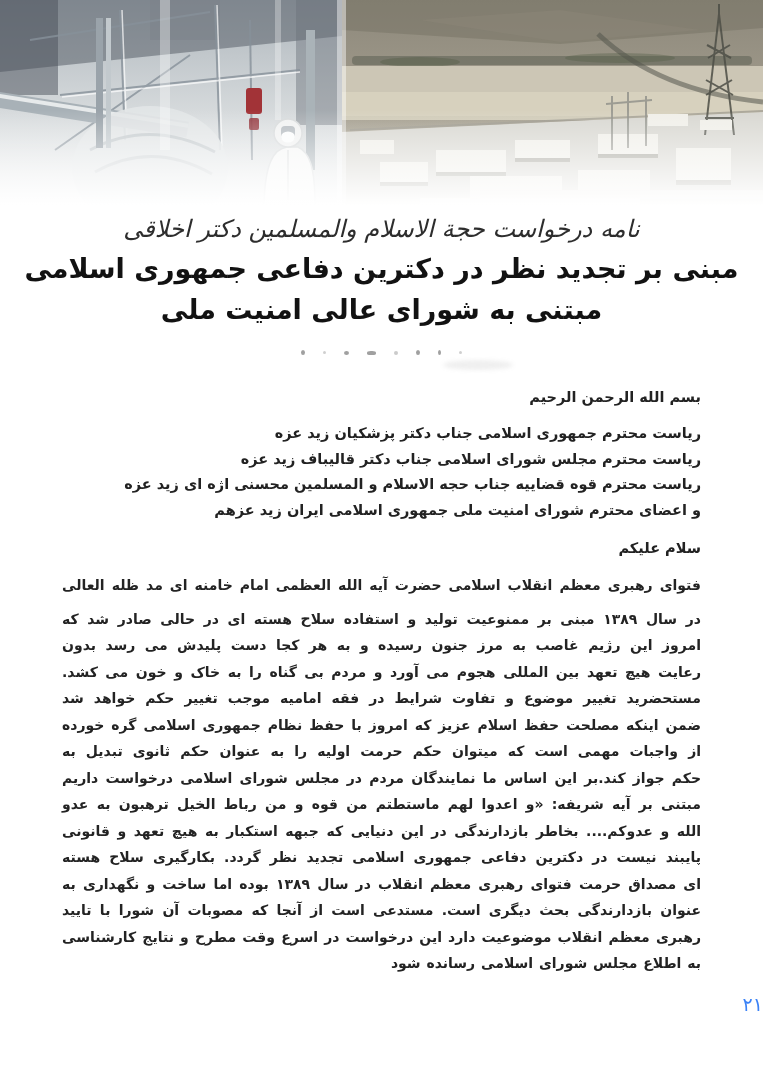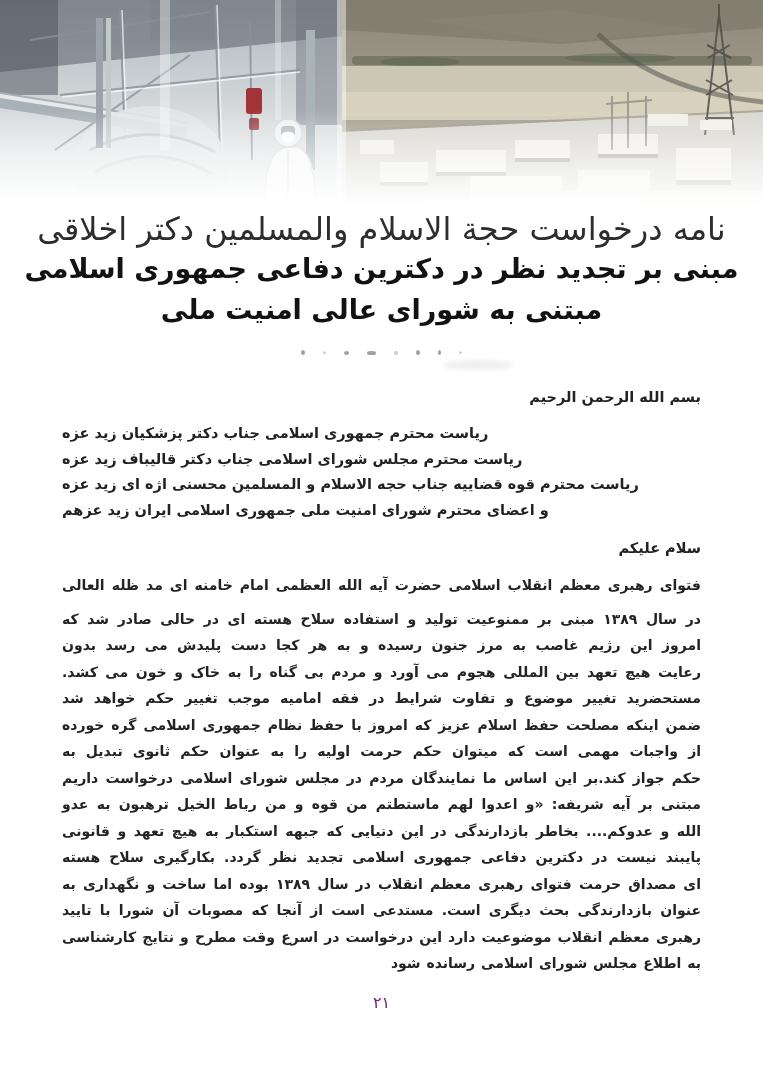--- a/index.html
+++ b/index.html
@@ -21,26 +21,27 @@
     position: relative;
     width: 763px;
     height: 205px;
     overflow: hidden;
   }
   .photo-band svg { display: block; }
 
   
   .headline { text-align: center; direction: rtl; padding-top: 5px; }
   .headline-sub {
-    font-size: 32px;
+    font-size: 24px;
     font-weight: 400;
     line-height: 38px;
     color: #2d2d2d;
     white-space: nowrap;
     letter-spacing: -0.2px;
+    font-style: italic;
   }
   .headline-main {
     font-size: 27px;
     font-weight: 700;
     line-height: 42px;
     color: #121212;
     white-space: nowrap;
   }
   .headline-main.second { line-height: 40px; }
 
@@ -85,21 +86,21 @@
     font-weight: 700;
     line-height: 22px;
     text-align: right;
     color: #222;
   }
   .addressees { margin-top: 13px; }
   .addr-line {
     font-size: 14.5px;
     font-weight: 700;
     line-height: 25.5px;
-    text-align: left;
+    text-align: right;
     color: #222;
   }
   .salutation {
     margin-top: 13px;
     font-size: 14.5px;
     font-weight: 700;
     line-height: 24px;
     color: #222;
   }
   .body-text { margin-top: 12px; }
@@ -110,24 +111,23 @@
     color: #232323;
     text-align: justify;
     text-align-last: justify;
     word-spacing: 1px;
   }
   .body-line:first-child { margin-bottom: 7px; }
   .body-line:last-child { text-align-last: right; }
 
   .page-number {
     margin-top: 16px;
-    text-align: center;
-    font-size: 16px;
+    font-size: 19px;
     font-weight: 400;
-    color: #701a75;
+    color: #3b82f6;
     direction: rtl;
   }
 </style>
 </head>
 <body>
 
 <div class="page">
 
   <div class="photo-band">
     <svg width="763" height="205" viewBox="0 0 763 205" preserveAspectRatio="none">

